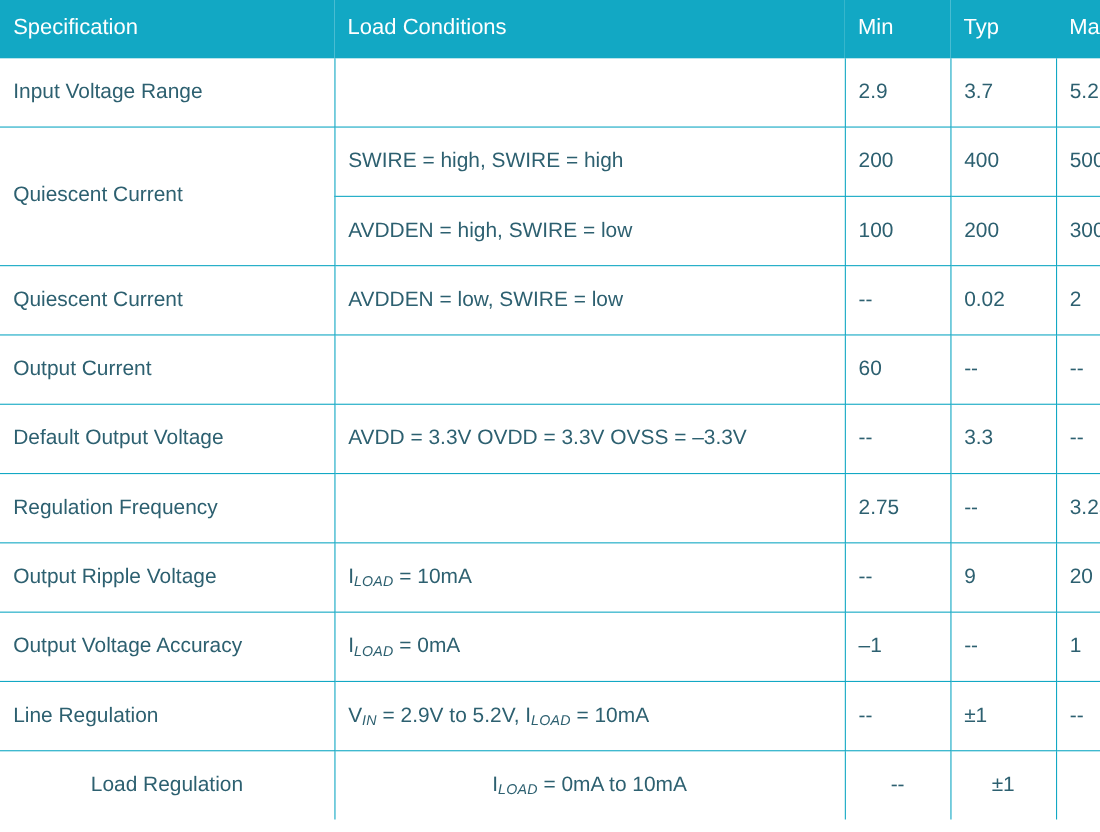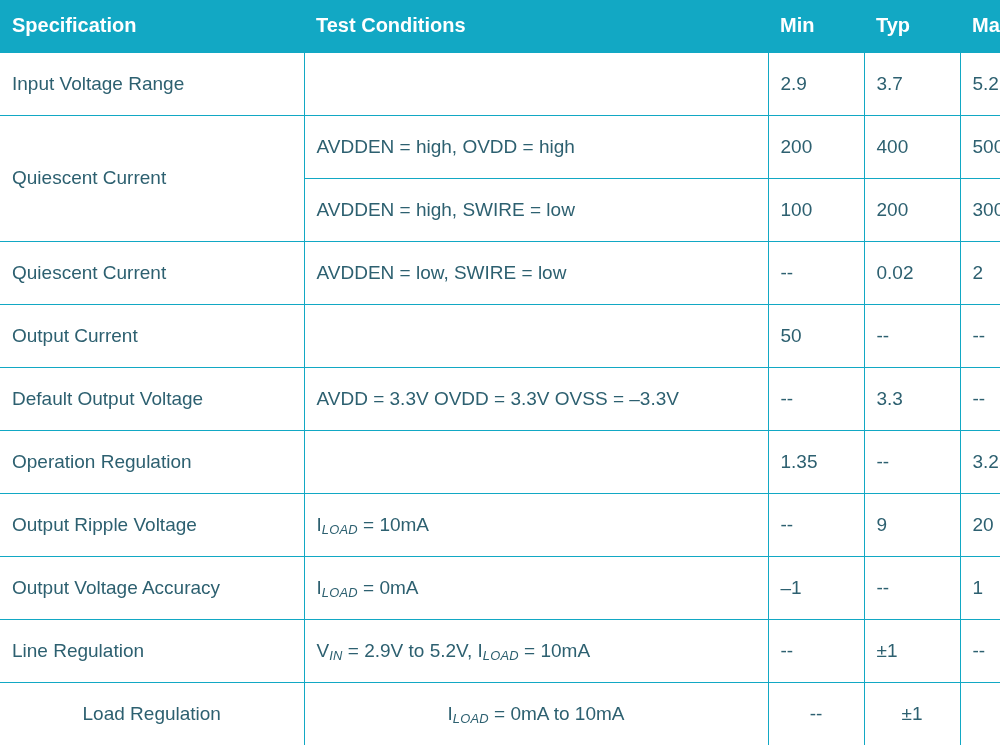--- a/index.html
+++ b/index.html
@@ -16,21 +16,21 @@
   table.spec-table {
     width: 1000px;
     border-collapse: collapse;
     table-layout: fixed;
     font-size: 19px;
     color: #2c5f70;
   }
   table.spec-table thead th {
     background: #12a8c4;
     color: #ffffff;
-    font-weight: bold;
+    font-weight: normal;
     text-align: left;
     padding: 14px 12px 16px 12px;
     font-size: 20px;
     border: none;
     vertical-align: middle;
   }
   table.spec-table tbody td {
     border-bottom: 1.5px solid #12a8c4;
     border-right: 1.5px solid #12a8c4;
     padding: 12px 12px;
@@ -68,73 +68,73 @@
     font-style: italic;
   }
 </style>
 </head>
 <body>
 
 <table class="spec-table">
   <thead>
     <tr>
       <th class="h-spec">Specification</th>
-      <th class="h-cond">Test Conditions</th>
+      <th class="h-cond">Load Conditions</th>
       <th class="h-min">Min</th>
       <th class="h-typ">Typ</th>
       <th class="h-max">Max</th>
 
     </tr>
   </thead>
   <tbody id="table-body">
       <tr>
         <td class="c-spec">Input Voltage Range</td>
         <td class="c-cond"></td>
         <td class="c-min">2.9</td>
         <td class="c-typ">3.7</td>
         <td class="c-max">5.2</td>
       </tr>
       <tr>
         <td class="c-spec" rowspan="2">Quiescent Current</td>
-        <td class="c-cond">AVDDEN = high, OVDD = high</td>
+        <td class="c-cond">SWIRE = high, SWIRE = high</td>
         <td class="c-min">200</td>
         <td class="c-typ">400</td>
         <td class="c-max">500</td>
       </tr>
       <tr>
         <td class="c-cond">AVDDEN = high, SWIRE = low</td>
         <td class="c-min">100</td>
         <td class="c-typ">200</td>
         <td class="c-max">300</td>
       </tr>
       <tr>
         <td class="c-spec">Quiescent Current</td>
         <td class="c-cond">AVDDEN = low, SWIRE = low</td>
         <td class="c-min">--</td>
         <td class="c-typ">0.02</td>
         <td class="c-max">2</td>
       </tr>
       <tr>
         <td class="c-spec">Output Current</td>
         <td class="c-cond"></td>
-        <td class="c-min">50</td>
+        <td class="c-min">60</td>
         <td class="c-typ">--</td>
         <td class="c-max">--</td>
       </tr>
       <tr>
         <td class="c-spec">Default Output Voltage</td>
         <td class="c-cond">AVDD = 3.3V OVDD = 3.3V OVSS = –3.3V</td>
         <td class="c-min">--</td>
         <td class="c-typ">3.3</td>
         <td class="c-max">--</td>
       </tr>
       <tr>
-        <td class="c-spec">Operation Regulation</td>
+        <td class="c-spec">Regulation Frequency</td>
         <td class="c-cond"></td>
-        <td class="c-min">1.35</td>
+        <td class="c-min">2.75</td>
         <td class="c-typ">--</td>
         <td class="c-max">3.25</td>
       </tr>
       <tr>
         <td class="c-spec">Output Ripple Voltage</td>
         <td class="c-cond">I<sub>LOAD</sub> = 10mA</td>
         <td class="c-min">--</td>
         <td class="c-typ">9</td>
         <td class="c-max">20</td>
       </tr>

